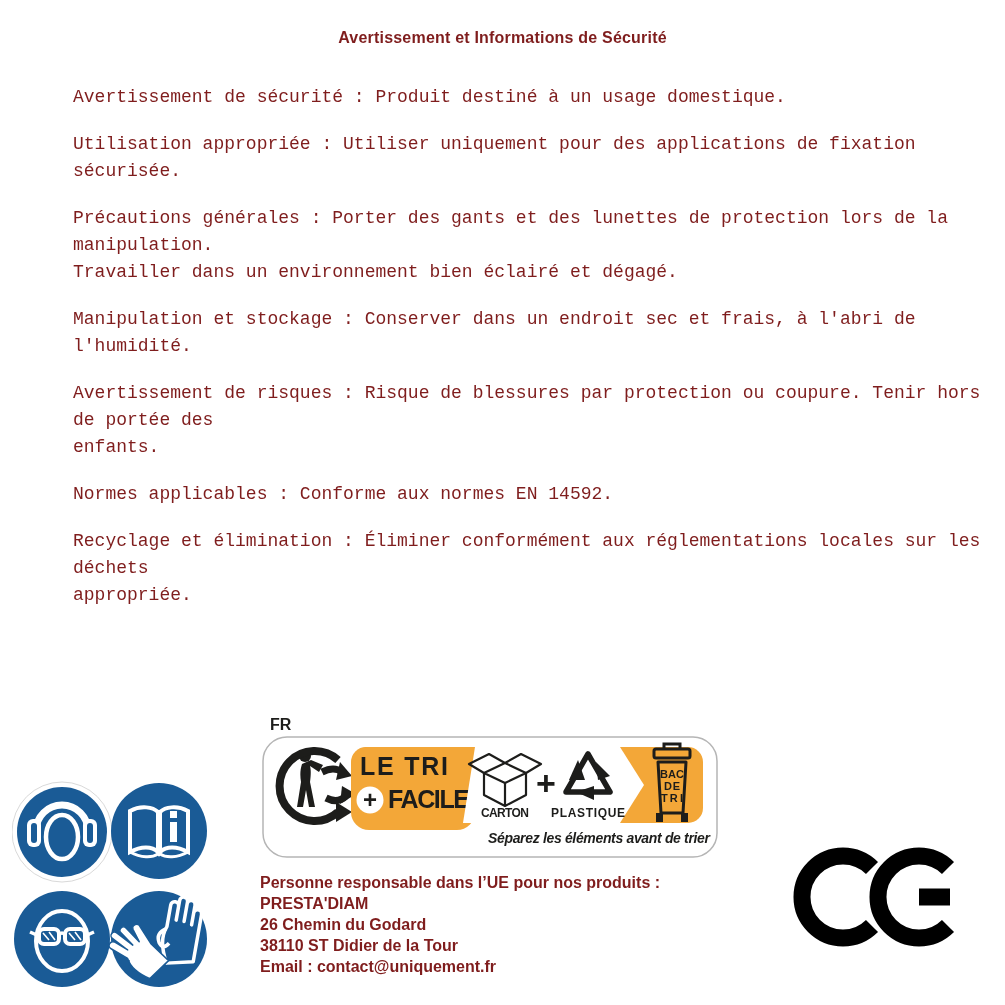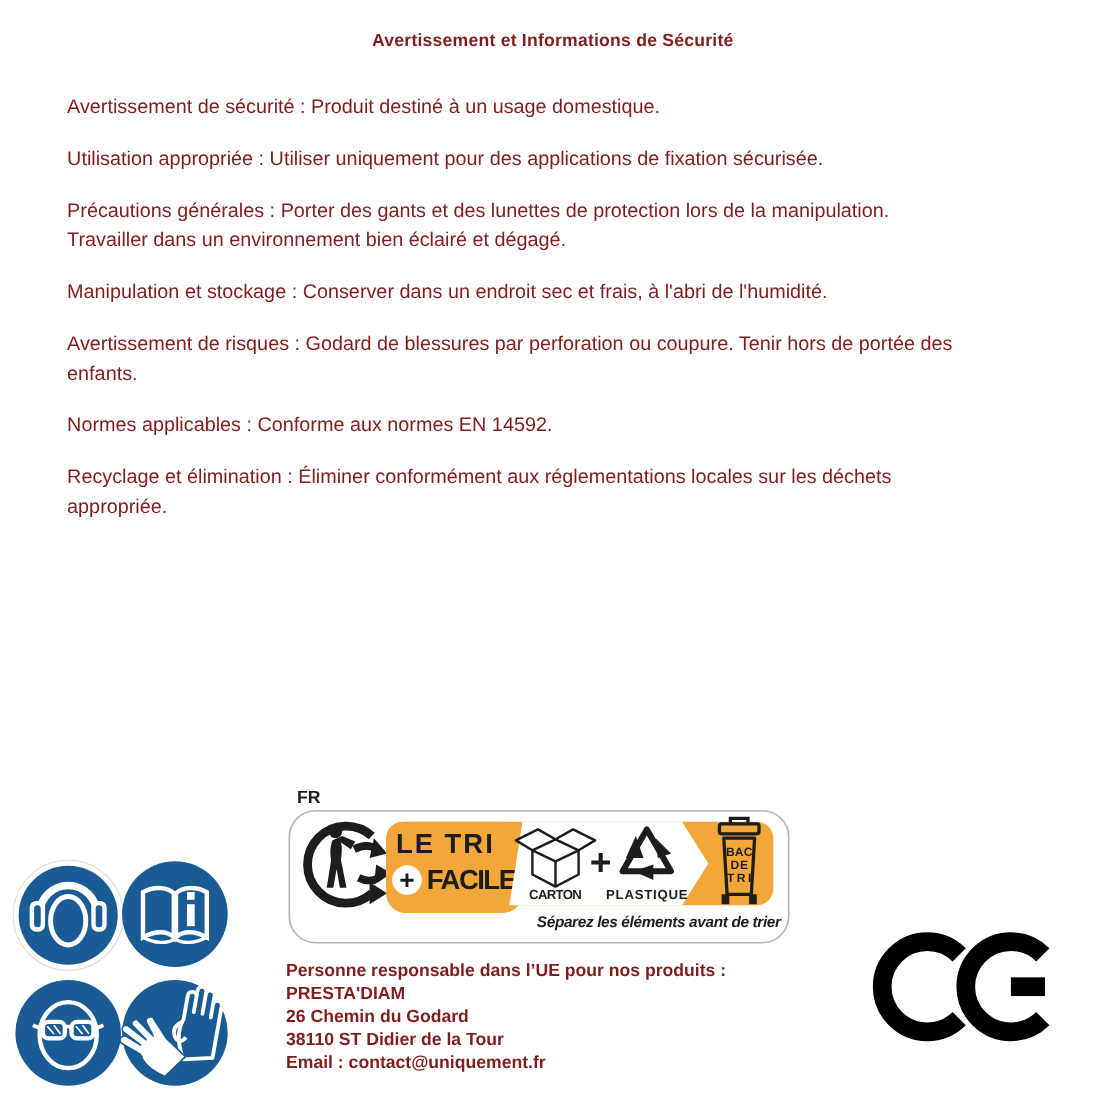--- a/index.html
+++ b/index.html
@@ -1,20 +1,20 @@
 <!DOCTYPE html>
 <html style="--blue: #1A5B96; --yellow: #F3A738; --ink: #1D1D1B;"><head>
 <meta charset="utf-8">
 <style>
   html,body{margin:0;padding:0;background:#fff;}
   #page{position:relative;width:1005px;height:1005px;background:#fff;overflow:hidden;
         font-family:"Liberation Sans", sans-serif;color:#7f1d1d;}
   .title{position:absolute;top:29px;left:0;width:100%;text-align:center;
          font-size:16px;font-weight:bold;letter-spacing:.2px;}
-  .body-text{position:absolute;top:84px;left:61px;width:922px;}
+  .body-text{position:absolute;top:84px;left:73px;width:922px;font-family:Liberation Mono, monospace;}
   .para{margin:0 0 20px 0;font-size:18px;line-height:27px;white-space:pre-line;}
   .picto-svg{position:absolute;left:12px;top:781px;}
   .label-svg{position:absolute;left:258px;top:710px;}
   .ce-svg{position:absolute;left:793px;top:846px;}
   .responsible{position:absolute;left:260px;top:872px;width:500px;
                font-weight:bold;font-size:16px;line-height:21px;}
   .lbl-bold{font-weight:800;}
   svg text{font-family:"Liberation Sans", sans-serif;}
 </style>
 </head>
@@ -23,21 +23,21 @@
 <div id="page">
 
   <div class="title">Avertissement et Informations de Sécurité</div>
 
   <div class="body-text">
     <p class="para">Avertissement de sécurité : Produit destiné à un usage domestique.</p>
     <p class="para">Utilisation appropriée : Utiliser uniquement pour des applications de fixation sécurisée.</p>
     <p class="para">Précautions générales : Porter des gants et des lunettes de protection lors de la manipulation.
 Travailler dans un environnement bien éclairé et dégagé.</p>
     <p class="para">Manipulation et stockage : Conserver dans un endroit sec et frais, à l'abri de l'humidité.</p>
-    <p class="para">Avertissement de risques : Godard de blessures par perforation ou coupure. Tenir hors de portée des
+    <p class="para">Avertissement de risques : Risque de blessures par protection ou coupure. Tenir hors de portée des
 enfants.</p>
     <p class="para">Normes applicables : Conforme aux normes EN 14592.</p>
     <p class="para">Recyclage et élimination : Éliminer conformément aux réglementations locales sur les déchets
 appropriée.</p>
   </div>
 
   <svg class="picto-svg" width="196" height="211" viewBox="0 0 196 211">
 
     <g>
       <circle cx="50" cy="51" r="50" fill="#ffffff" stroke="#d9d9d9" stroke-width="1"></circle>

